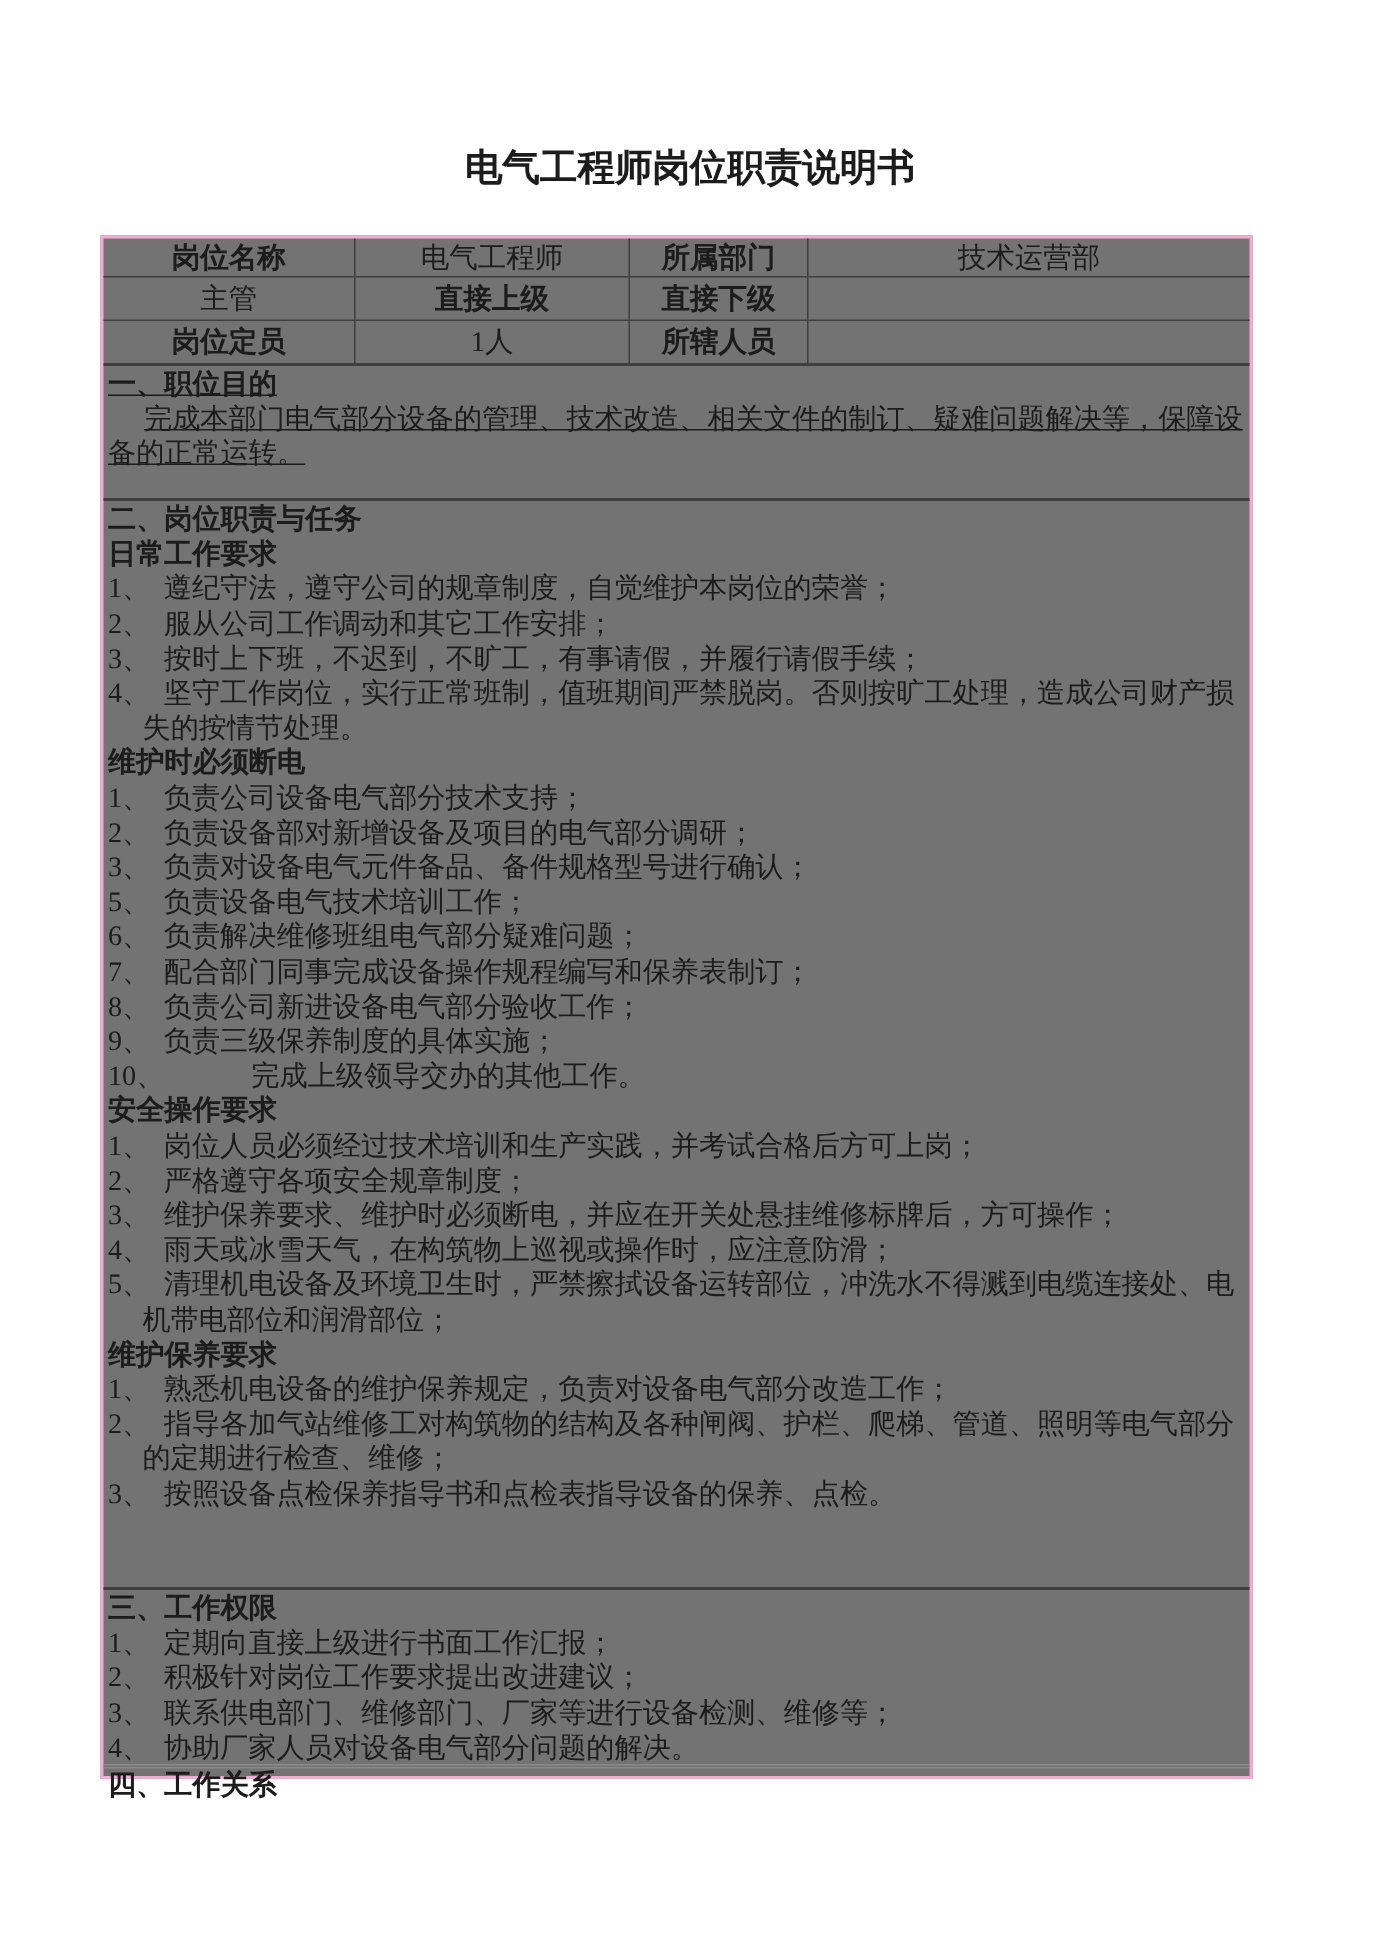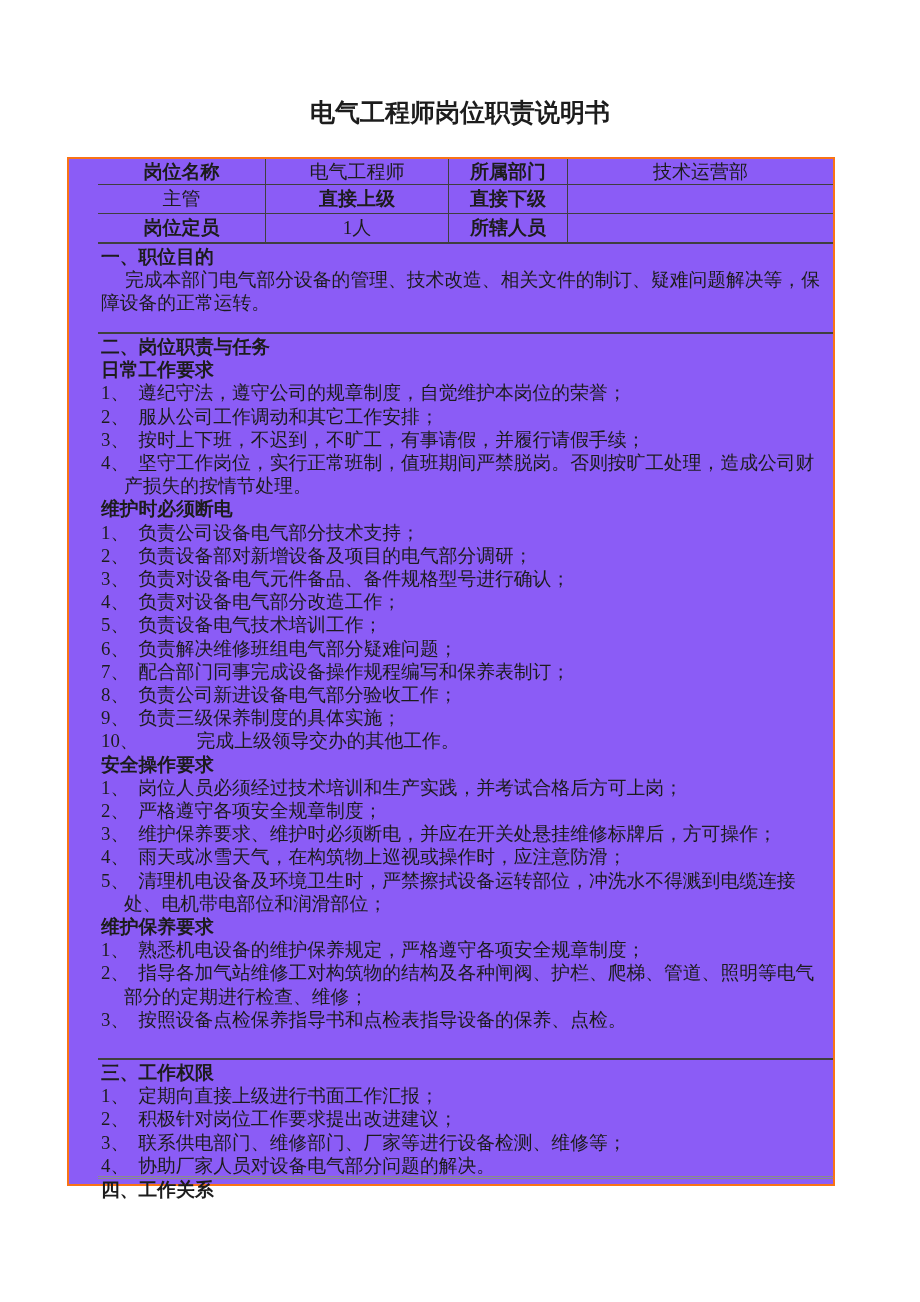--- a/index.html
+++ b/index.html
@@ -22,24 +22,23 @@
     font-weight: bold;
     line-height: 34px;
     white-space: nowrap;
   }
   .doc-table {
     position: absolute;
     left: 67px;
     top: 157px;
     width: 768px;
     height: 1029px;
-    border: 2px solid #f97316;
+    border: 2px solid #f9a8d4;
     box-sizing: border-box;
-    background: #8b5cf6;
-    padding-left: 29px;
+    background: #737373;
   }
   
   .info-grid {
     display: grid;
     grid-template-columns: 168px 183px 119px auto;
     grid-template-rows: 26px 29px 28px;
     height: 83px;
     box-sizing: border-box;
   }
   .info-grid .cell {
@@ -55,21 +54,21 @@
   .info-grid .cell.bb { border-bottom: 1px solid #3f3f3f; }
   .info-grid .hl { font-weight: bold; }
   
   .section {
     box-sizing: border-box;
     padding: 1px 3px 0 3px;
     font-size: 18.8px;
     line-height: 23.2px;
     overflow: hidden;
   }
-  .sec1 { border-top: 2px solid #3f3f3f; height: 74px; }
+  .sec1 { border-top: 2px solid #3f3f3f; height: 74px; text-decoration: underline; }
   .sec2 { border-top: 2px solid #3f3f3f; height: 726px; margin-top: 16px; }
   .sec3 { border-top: 2px solid #3f3f3f; height: 118px; }
   .sec4 { border-top: 3px double #8a8a8a; height: 24px; font-family: Liberation Mono, monospace; }
   .sec-heading { font-weight: bold; }
   .sub-heading { font-weight: bold; }
   .para { text-indent: 24px; }
   .li { padding-left: 23px; text-indent: -23px; }
   .li .num { margin-right: 9px; }
   .li .num.wide { margin-right: 58px; }
 </style>
@@ -110,37 +109,36 @@
       <div class="sub-heading">日常工作要求</div>
       <div class="li"><span class="num">1、</span><span>遵纪守法，遵守公司的规章制度，自觉维护本岗位的荣誉；</span></div>
       <div class="li"><span class="num">2、</span><span>服从公司工作调动和其它工作安排；</span></div>
       <div class="li"><span class="num">3、</span><span>按时上下班，不迟到，不旷工，有事请假，并履行请假手续；</span></div>
       <div class="li"><span class="num">4、</span><span>坚守工作岗位，实行正常班制，值班期间严禁脱岗。否则按旷工处理，造成公司财产损失的按情节处理。</span></div>
 
       <div class="sub-heading">维护时必须断电</div>
       <div class="li"><span class="num">1、</span><span>负责公司设备电气部分技术支持；</span></div>
       <div class="li"><span class="num">2、</span><span>负责设备部对新增设备及项目的电气部分调研；</span></div>
       <div class="li"><span class="num">3、</span><span>负责对设备电气元件备品、备件规格型号进行确认；</span></div>
-      <div class="li"><span class="num">4、</span><span>负责对设备电气部分改造工作；</span></div>
       <div class="li"><span class="num">5、</span><span>负责设备电气技术培训工作；</span></div>
       <div class="li"><span class="num">6、</span><span>负责解决维修班组电气部分疑难问题；</span></div>
       <div class="li"><span class="num">7、</span><span>配合部门同事完成设备操作规程编写和保养表制订；</span></div>
       <div class="li"><span class="num">8、</span><span>负责公司新进设备电气部分验收工作；</span></div>
       <div class="li"><span class="num">9、</span><span>负责三级保养制度的具体实施；</span></div>
       <div class="li"><span class="num wide">10、</span><span>完成上级领导交办的其他工作。</span></div>
 
       <div class="sub-heading">安全操作要求</div>
       <div class="li"><span class="num">1、</span><span>岗位人员必须经过技术培训和生产实践，并考试合格后方可上岗；</span></div>
       <div class="li"><span class="num">2、</span><span>严格遵守各项安全规章制度；</span></div>
       <div class="li"><span class="num">3、</span><span>维护保养要求、维护时必须断电，并应在开关处悬挂维修标牌后，方可操作；</span></div>
       <div class="li"><span class="num">4、</span><span>雨天或冰雪天气，在构筑物上巡视或操作时，应注意防滑；</span></div>
       <div class="li"><span class="num">5、</span><span>清理机电设备及环境卫生时，严禁擦拭设备运转部位，冲洗水不得溅到电缆连接处、电机带电部位和润滑部位；</span></div>
 
       <div class="sub-heading">维护保养要求</div>
-      <div class="li"><span class="num">1、</span><span>熟悉机电设备的维护保养规定，严格遵守各项安全规章制度；</span></div>
+      <div class="li"><span class="num">1、</span><span>熟悉机电设备的维护保养规定，负责对设备电气部分改造工作；</span></div>
       <div class="li"><span class="num">2、</span><span>指导各加气站维修工对构筑物的结构及各种闸阀、护栏、爬梯、管道、照明等电气部分的定期进行检查、维修；</span></div>
       <div class="li"><span class="num">3、</span><span>按照设备点检保养指导书和点检表指导设备的保养、点检。</span></div>
     </div>
 
     <div class="section sec3">
       <div class="sec-heading">三、工作权限</div>
       <div class="li"><span class="num">1、</span><span>定期向直接上级进行书面工作汇报；</span></div>
       <div class="li"><span class="num">2、</span><span>积极针对岗位工作要求提出改进建议；</span></div>
       <div class="li"><span class="num">3、</span><span>联系供电部门、维修部门、厂家等进行设备检测、维修等；</span></div>
       <div class="li"><span class="num">4、</span><span>协助厂家人员对设备电气部分问题的解决。</span></div>

